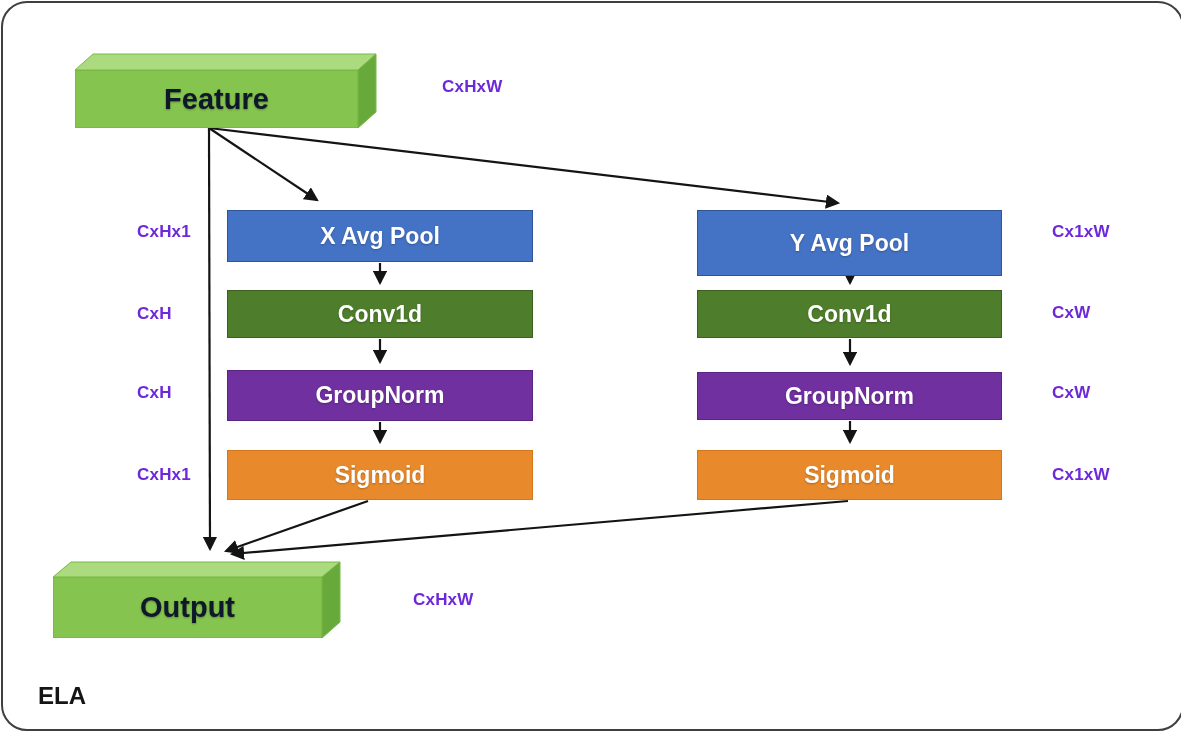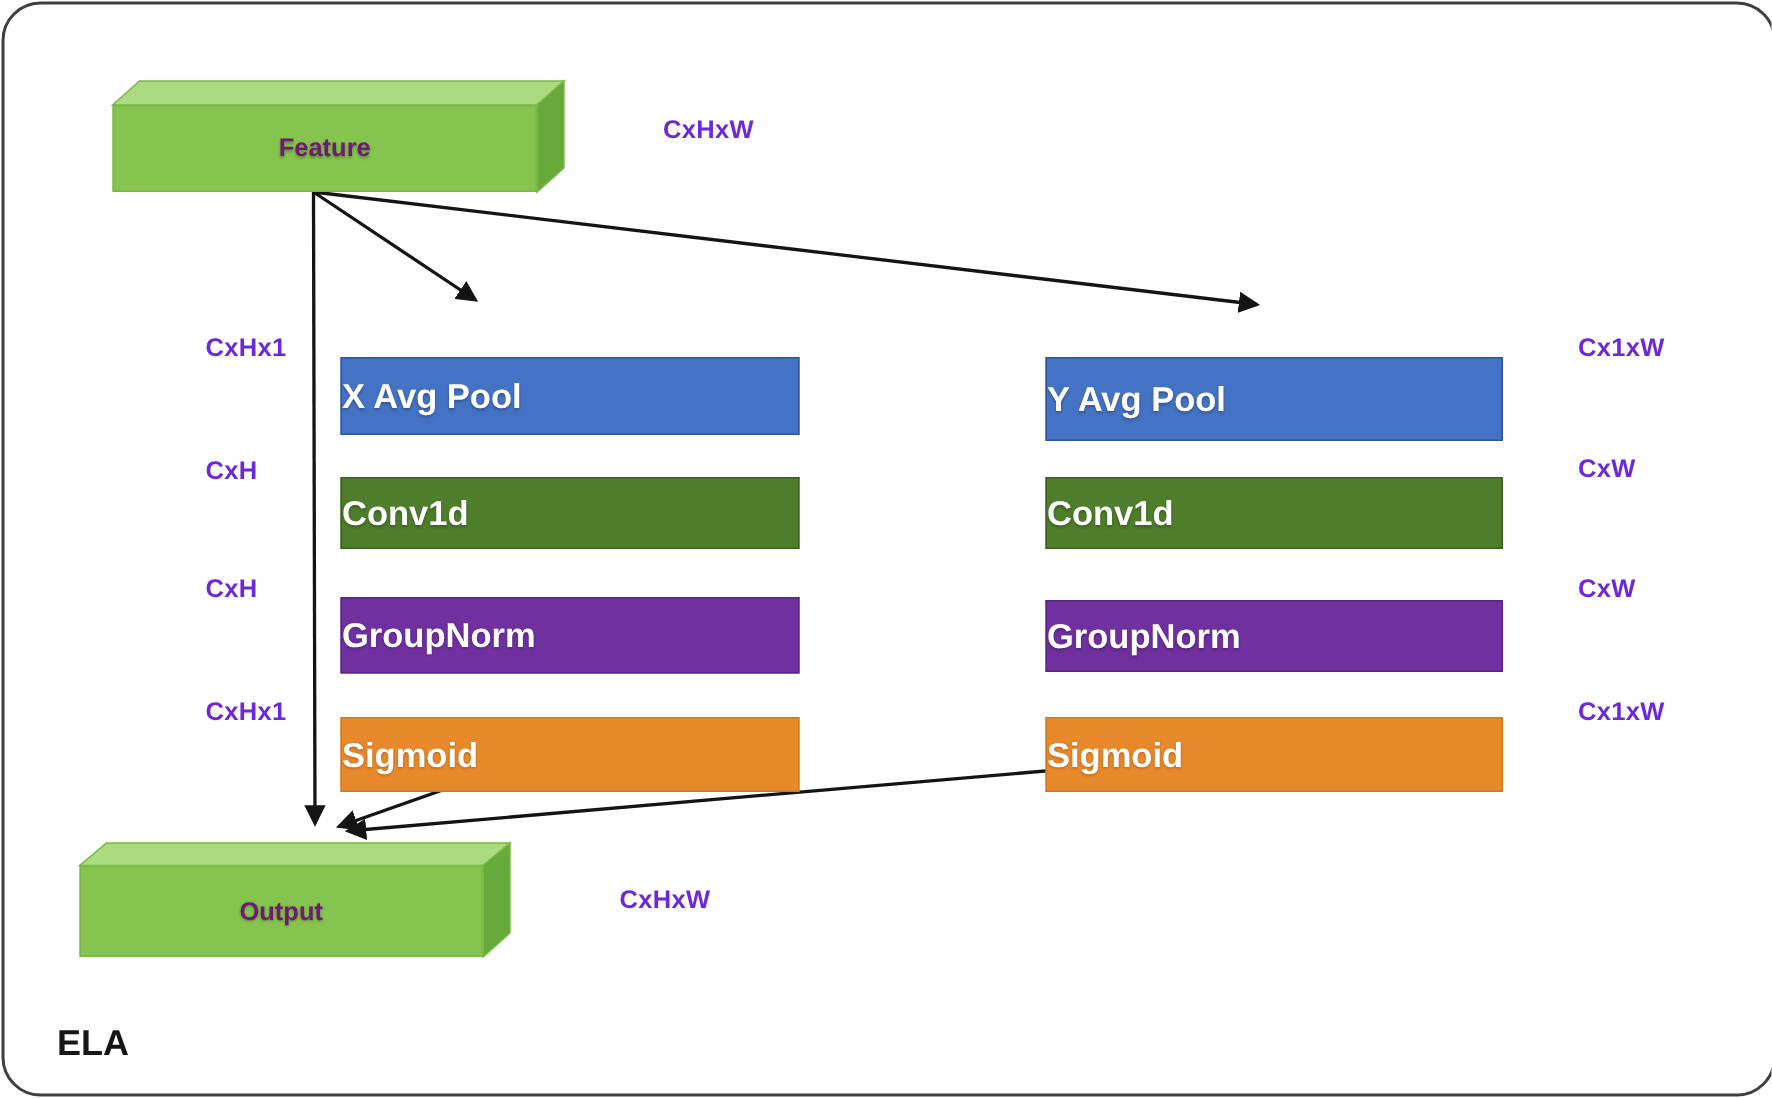--- a/index.html
+++ b/index.html
@@ -2,31 +2,31 @@
 <html><head>
 <meta charset="utf-8">
 <style>
   html,body{margin:0;padding:0;background:#ffffff;width:1181px;height:732px;overflow:hidden;
     font-family:"Liberation Sans",sans-serif;}
   .stage{position:relative;width:1181px;height:732px;background:#ffffff;}
   .frame{position:absolute;left:1px;top:1px;right:-3px;bottom:1px;border:2px solid #3f3f3f;
     border-radius:26px;pointer-events:none;}
   svg.wires{position:absolute;left:0;top:0;width:1181px;height:732px;}
   .cube-front{position:absolute;display:flex;align-items:center;justify-content:center;
-    color:#701a75;font-weight:bold;font-size:17px;text-shadow:0 1px 2px rgba(0,0,0,.3);}
+    color:#0f172a;font-weight:bold;font-size:29px;text-shadow:0 1px 2px rgba(0,0,0,.3);}
   .feature-front{left:75px;top:70px;width:283px;height:58px;}
   .output-front{left:53px;top:577px;width:269px;height:61px;}
-  .op-box{position:absolute;display:flex;align-items:center;
+  .op-box{position:absolute;display:flex;align-items:center;justify-content:center;
     color:#ffffff;font-weight:bold;font-size:23px;border:1.5px solid transparent;
-    box-sizing:border-box;text-shadow:0 1px 2px rgba(0,0,0,.25);margin-top:28px;}
+    box-sizing:border-box;text-shadow:0 1px 2px rgba(0,0,0,.25);}
   .b-l1{left:227px;top:210px;width:306px;height:52px;}
   .b-l2{left:227px;top:290px;width:306px;height:48px;}
   .b-l3{left:227px;top:370px;width:306px;height:51px;}
   .b-l4{left:227px;top:450px;width:306px;height:50px;}
-  .b-r1{left:697px;top:210px;width:305px;height:56px;}
+  .b-r1{left:697px;top:210px;width:305px;height:66px;}
   .b-r2{left:697px;top:290px;width:305px;height:48px;}
   .b-r3{left:697px;top:372px;width:305px;height:48px;}
   .b-r4{left:697px;top:450px;width:305px;height:50px;}
   .dim{position:absolute;font-size:17px;font-weight:bold;color:#6d28d9;letter-spacing:0.2px;}
   .d-top{left:442px;top:77px;}
   .d-bottom{left:413px;top:590px;}
   .d-l1{left:137px;top:222px;}
   .d-l2{left:137px;top:304px;}
   .d-l3{left:137px;top:383px;}
   .d-l4{left:137px;top:465px;}

